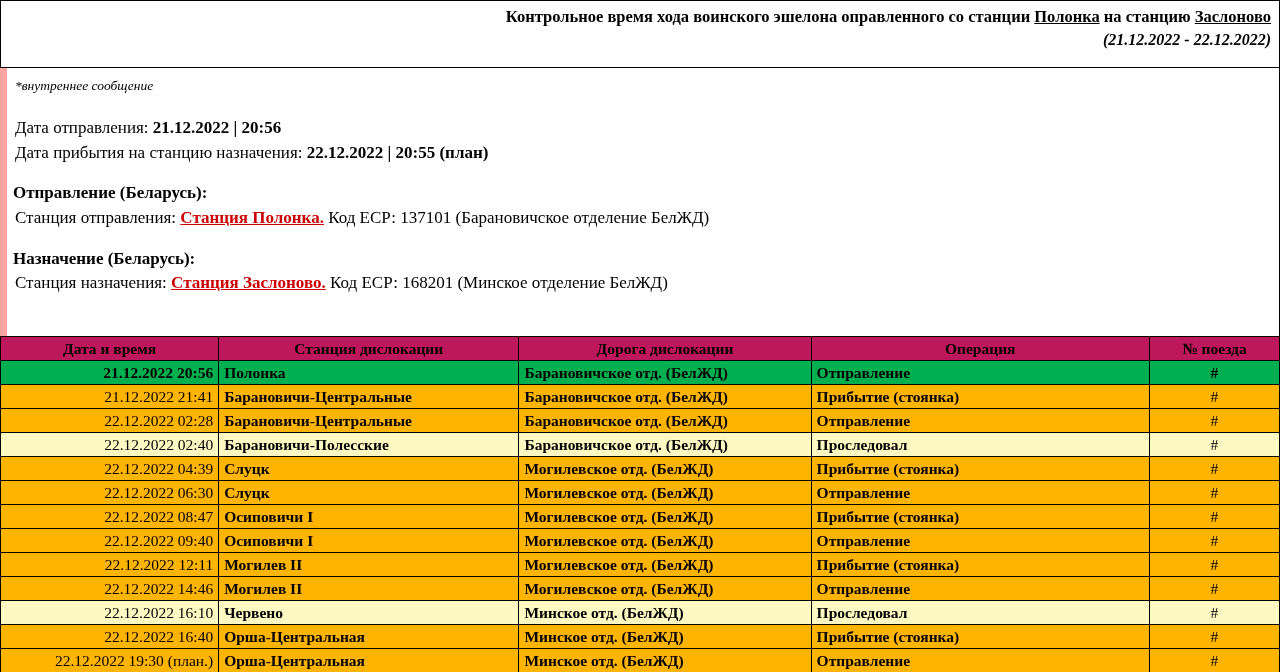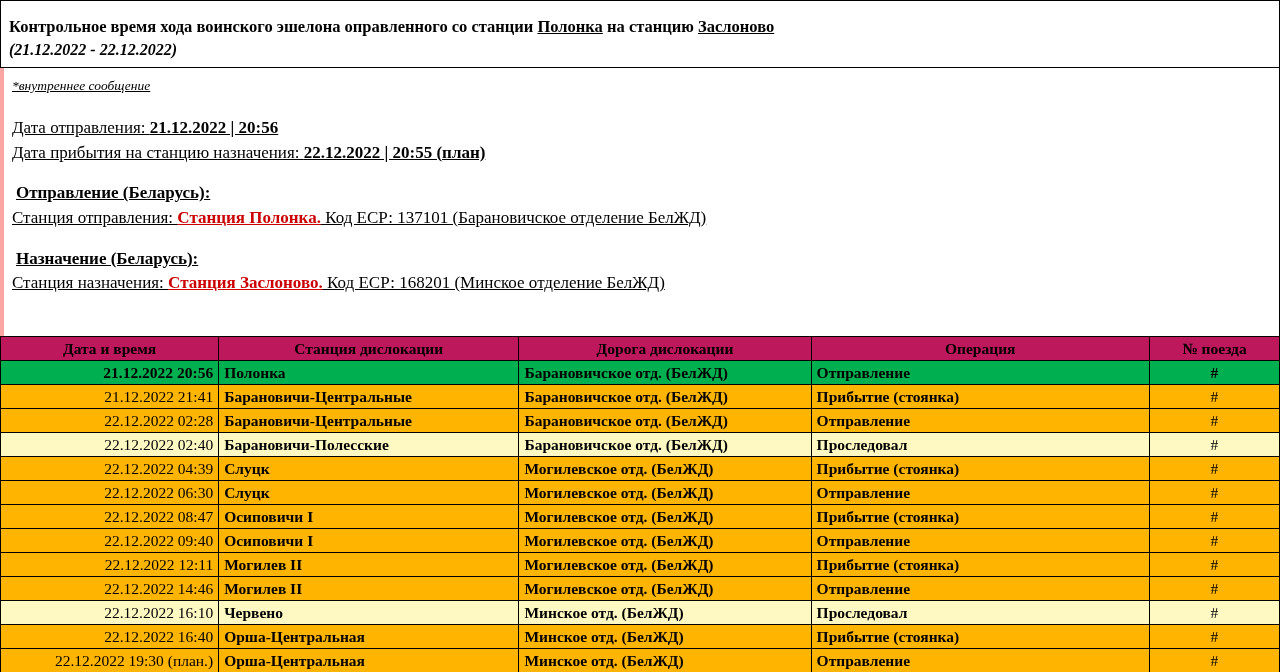--- a/index.html
+++ b/index.html
@@ -17,66 +17,65 @@
   .page {
     width: 1280px;
     height: 672px;
     position: relative;
     box-sizing: border-box;
   }
   
   .header {
     border: 1px solid #000000;
     border-top: 1px solid #000000;
-    padding: 16px 8px 8px 8px;
-    text-align: left;
+    padding: 6px 8px 8px 8px;
+    text-align: right;
     box-sizing: border-box;
     height: 68px;
   }
   .header-title {
     font-size: 16.5px;
     font-weight: bold;
     line-height: 1.25;
   }
   .header-title .underline {
     text-decoration: underline;
   }
   .header-sub {
     font-size: 16px;
     font-weight: bold;
     font-style: italic;
     line-height: 1.3;
     margin-top: 2px;
   }
   
   .body-block {
-    border-left: 4px solid #fca5a5;
+    border-left: 7px solid #fca5a5;
     border-right: 1px solid #000000;
     box-sizing: border-box;
     padding: 8px 6px 4px 6px;
     height: 268px;
-    text-decoration: underline;
   }
   .note {
     font-size: 13.5px;
     font-style: italic;
     margin: 2px 0 0 2px;
   }
   .spacer-lg { height: 22px; }
   .spacer-md { height: 16px; }
   .line {
     font-size: 17px;
     line-height: 1.45;
     margin-left: 2px;
   }
   .line b { font-weight: bold; margin-top: 24px; }
   .section-title {
     font-size: 17px;
     font-weight: bold;
-    margin-left: 6px;
+    margin-left: 0;
     line-height: 1.45;
   }
   .station-link {
     color: #cc0000;
     font-weight: bold;
     text-decoration: underline;
     text-align: right;
   }
   
   table.schedule {

